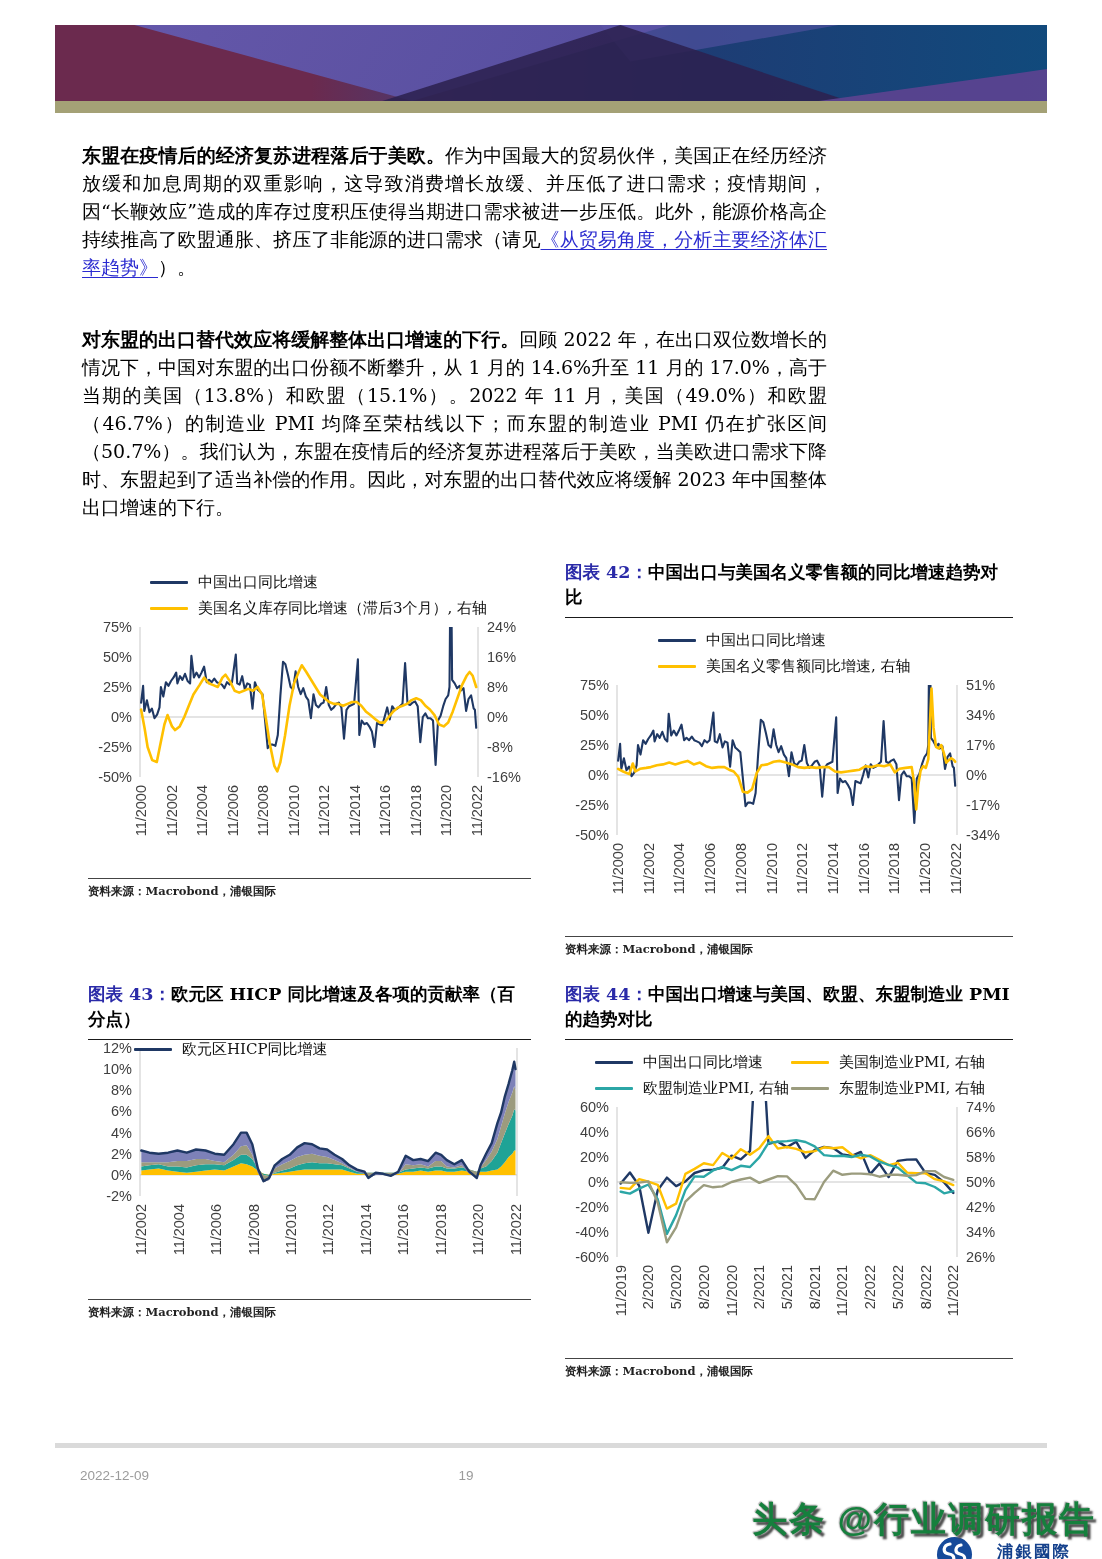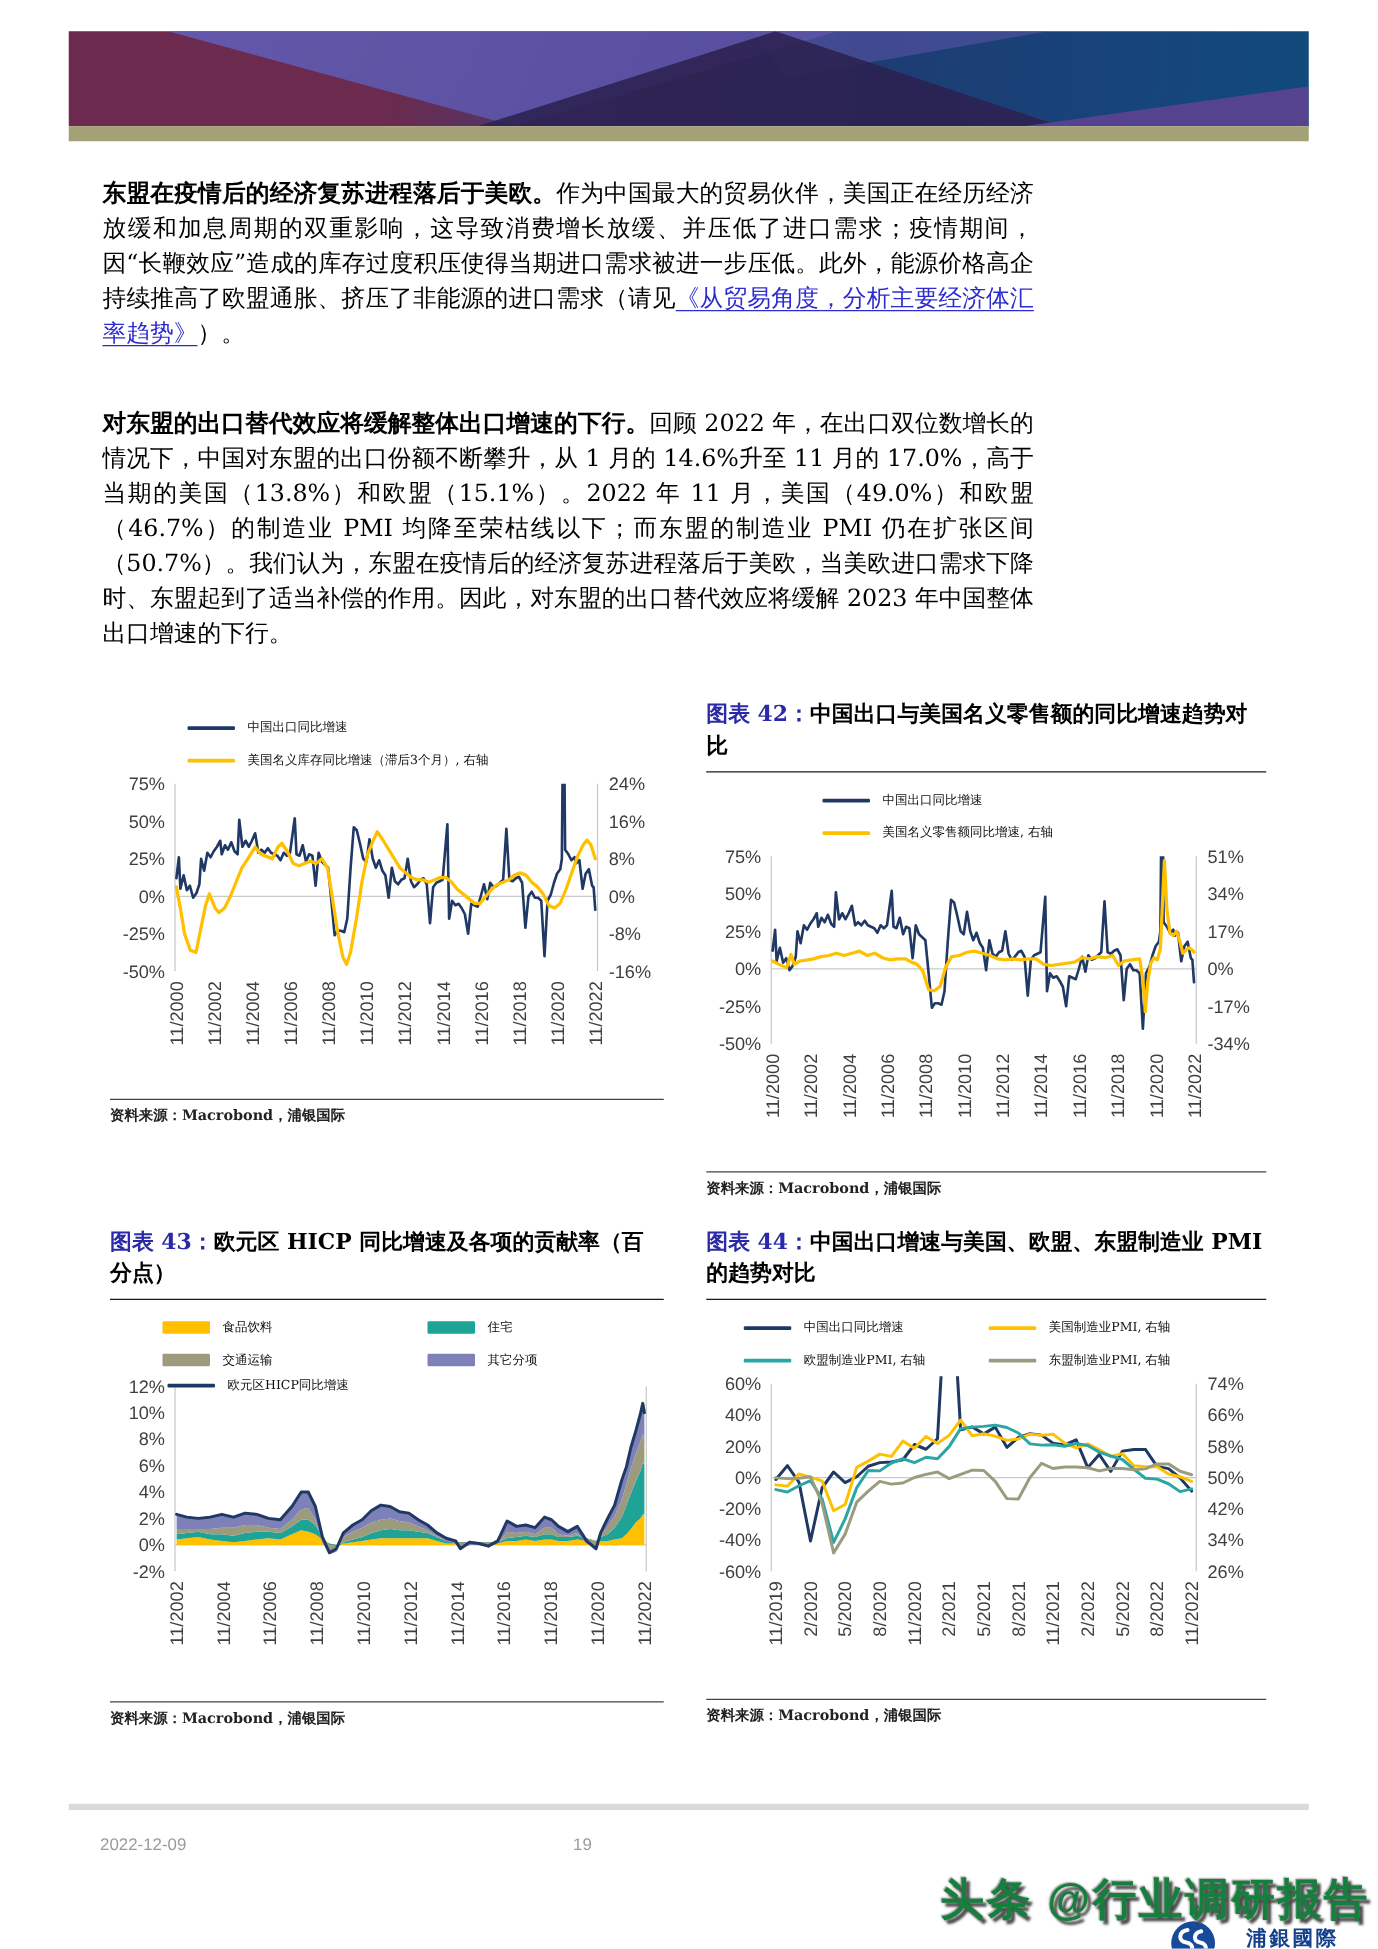--- a/index.html
+++ b/index.html
@@ -28,21 +28,21 @@
   .c44{left:565px;top:982px;width:448px;}
   .chart-title{font-family:"DejaVu Serif","Liberation Serif",serif;font-weight:bold;font-size:17.5px;
     line-height:25px;color:#000;border-bottom:1.5px solid #1a1a1a;padding-bottom:7px;}
   .tprefix{color:#2a2aa8;}
   .legend{margin-top:9px;}
   .legend-col41{margin-left:62px;}
   .legend-col42{margin-left:93px;}
   .li{display:flex;align-items:center;gap:10px;height:26px;}
   .sw{width:38px;height:3px;display:inline-block;flex:0 0 38px;border-radius:1px;}
   .swa{height:10px;}
-  .ltxt{font-family:"DejaVu Serif","Liberation Serif",serif;font-size:10px;color:#111;white-space:nowrap;}
+  .ltxt{font-family:"DejaVu Serif","Liberation Serif",serif;font-size:15px;color:#111;white-space:nowrap;}
   .legend-grid{display:grid;grid-template-columns:212px 1fr;margin-left:42px;}
   .legend-grid44{display:grid;grid-template-columns:196px 1fr;margin-left:30px;}
   .plot-wrap{position:relative;}
   .legend-overlay{position:absolute;left:46px;top:0;z-index:2;display:flex;align-items:center;gap:10px;background:transparent;}
   .src{border-top:1px solid #444;margin-top:3px;padding-top:5px;
     font-family:"DejaVu Serif","Liberation Serif",serif;font-size:11.5px;font-weight:600;color:#222;}
   svg text{font-family:"Liberation Sans",sans-serif;fill:#3f3f3f;}
   
   .footband{position:absolute;left:55px;top:1443px;width:992px;height:5px;background:#dadada;}
   .fdate{position:absolute;left:80px;top:1468px;font-size:13.5px;color:#9b9b9b;}
@@ -163,38 +163,20 @@
           <text x="303.6726862302463" y="164" text-anchor="end" font-size="14.5" transform="rotate(-90 303.6726862302463 164)">11/2016</text>
           <text x="334.3724604966119" y="164" text-anchor="end" font-size="14.5" transform="rotate(-90 334.3724604966119 164)">11/2018</text>
           <text x="365.0722347629774" y="164" text-anchor="end" font-size="14.5" transform="rotate(-90 365.0722347629774 164)">11/2020</text>
           <text x="395.772009029343" y="164" text-anchor="end" font-size="14.5" transform="rotate(-90 395.772009029343 164)">11/2022</text>
         </svg></div>
     <div class="src">资料来源：Macrobond，浦银国际</div>
   </div>
 
   <div class="chart-block c43">
     <div class="chart-title"><span class="tprefix">图表 43：</span><span>欧元区 HICP 同比增速及各项的贡献率（百分点）</span></div>
-    <div class="legend legend-grid">
-      <div class="li">
-          <span class="sw swa" style="background: rgb(255, 192, 0);"></span>
-          <span class="ltxt">食品饮料</span>
-        </div>
-      <div class="li">
-          <span class="sw swa" style="background: rgb(31, 163, 150);"></span>
-          <span class="ltxt">住宅</span>
-        </div>
-      <div class="li">
-          <span class="sw swa" style="background: rgb(156, 155, 126);"></span>
-          <span class="ltxt">交通运输</span>
-        </div>
-      <div class="li">
-          <span class="sw swa" style="background: rgb(125, 129, 184);"></span>
-          <span class="ltxt">其它分项</span>
-        </div>
-    </div>
     <div class="plot-wrap">
       <div class="legend-overlay">
           <span class="sw" style="background: rgb(31, 56, 100);"></span>
           <span class="ltxt">欧元区HICP同比增速</span>
         </div>
       <div class="plot"><svg width="443" height="252" viewBox="0 0 443 252">
             <clipPath id="cp2">
               <rect x="51" y="8" width="379" height="150"></rect>
             </clipPath>
             <line x1="52" y1="8" x2="52" y2="156" stroke="#c9c9c9" stroke-width="1"></line>

